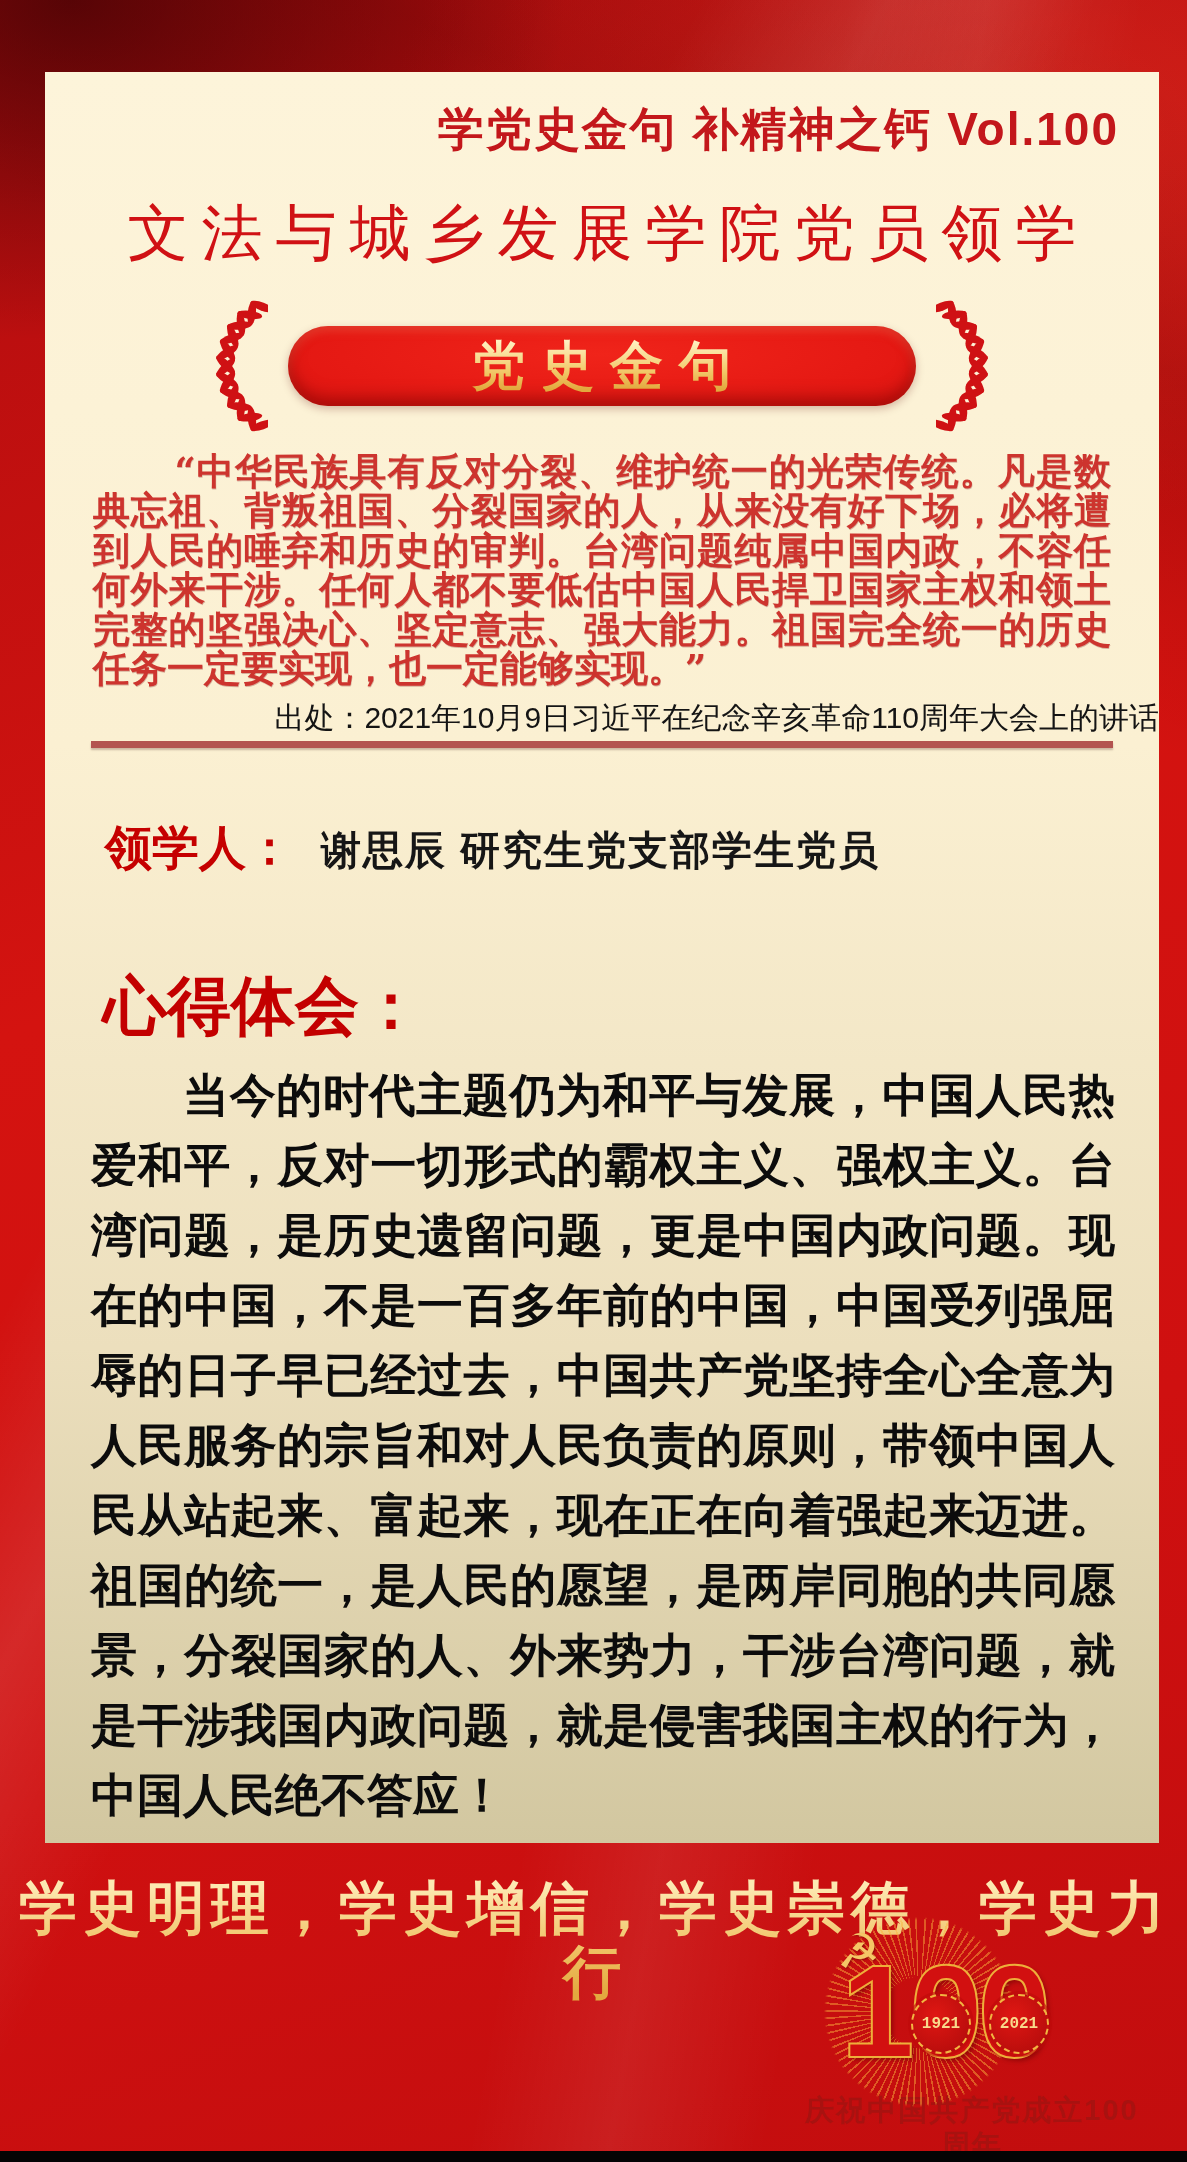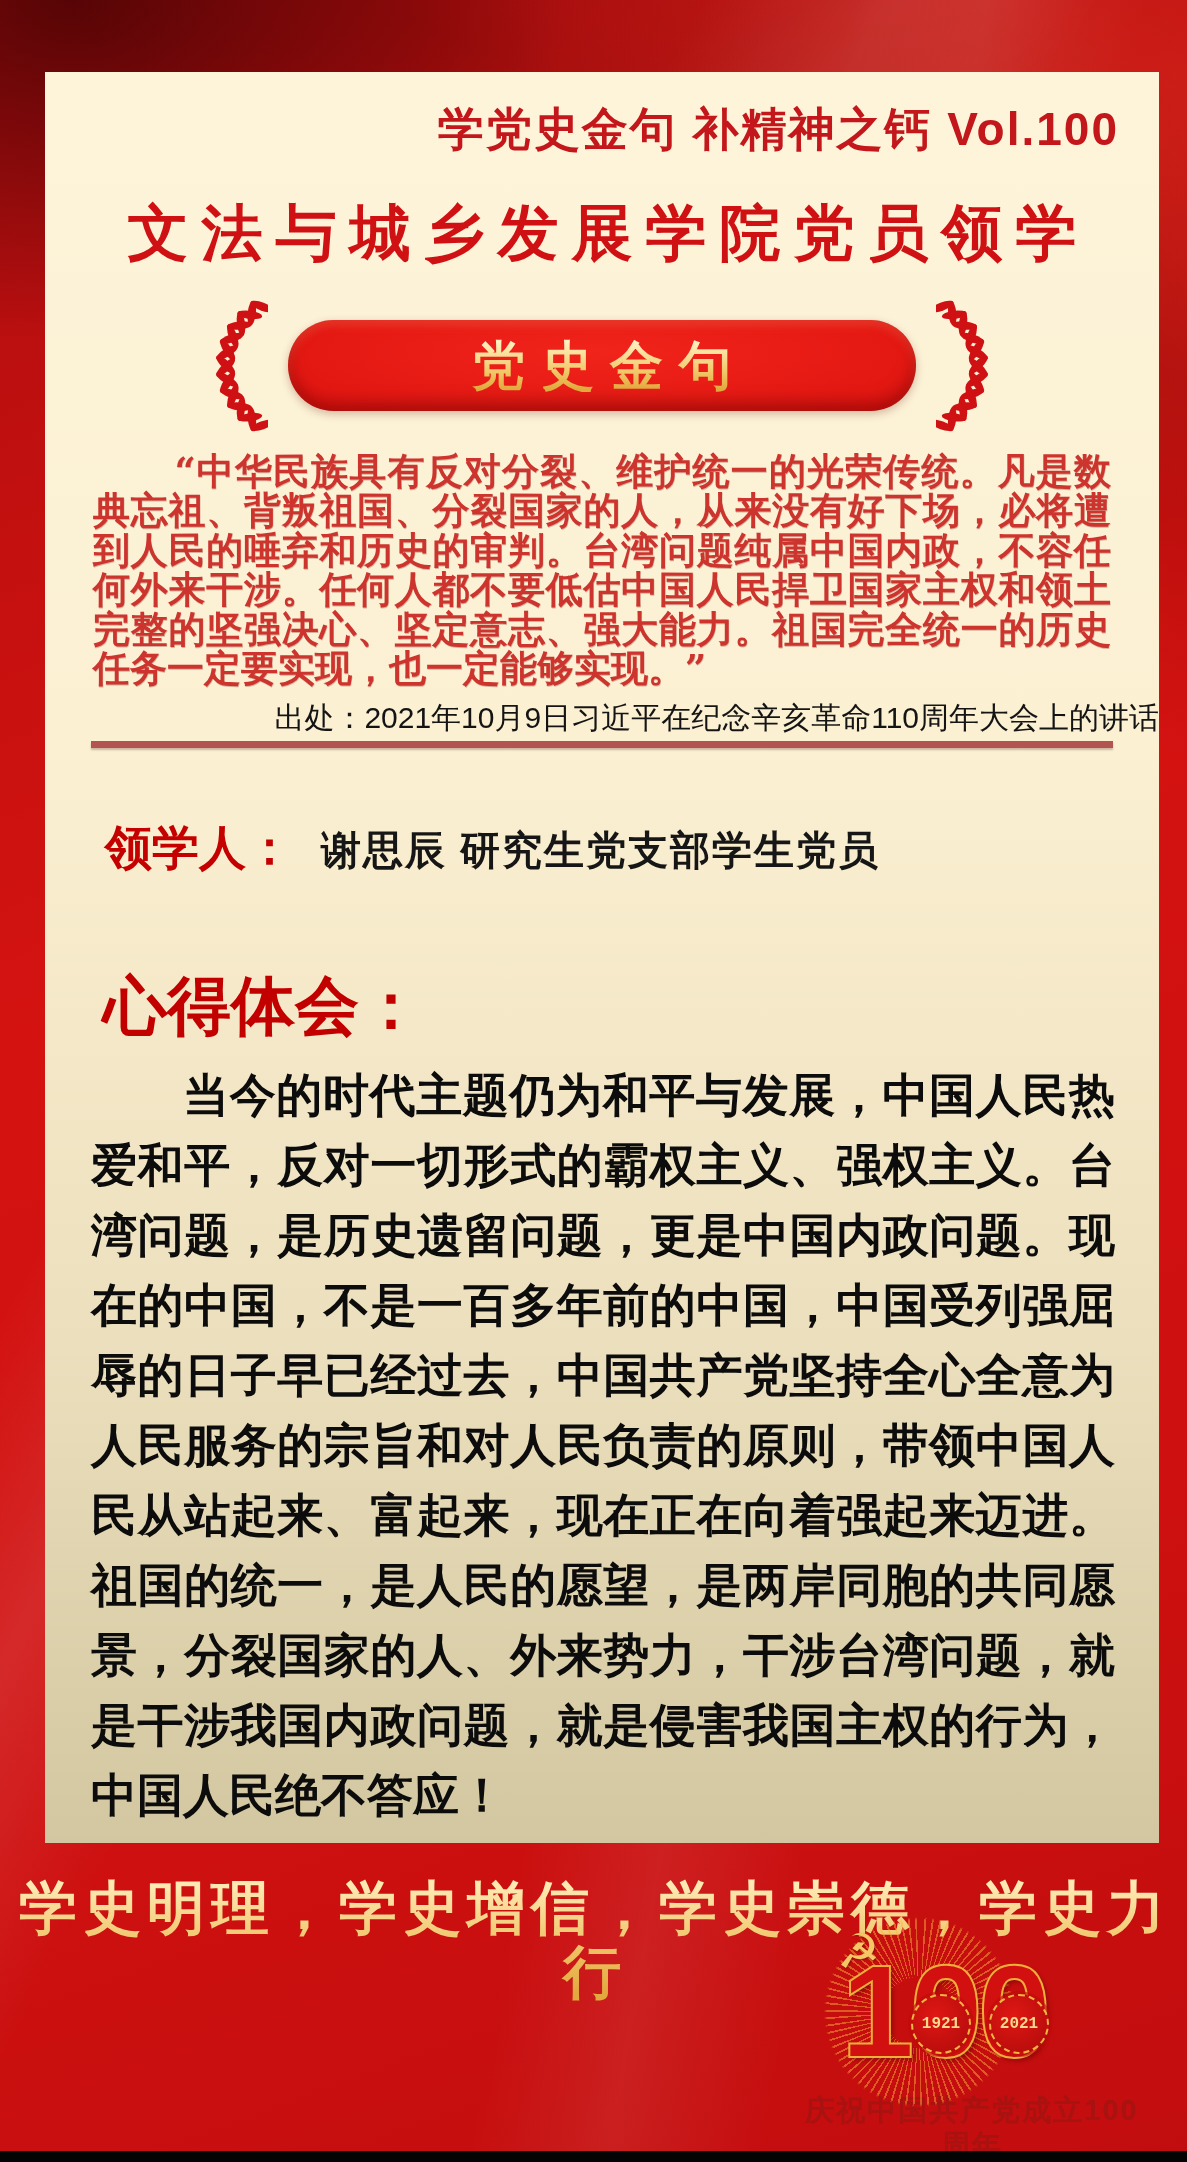--- a/index.html
+++ b/index.html
@@ -18,29 +18,29 @@
   .panel{
     position:absolute;left:45px;top:72px;width:1114px;height:1771px;
     background:linear-gradient(180deg,#fdf4da 0%,#fbf0d2 38%,#ecdfbd 72%,#d2c7a0 100%);
   }
   .masthead{
     margin-top:32px;padding-right:40px;text-align:right;
     font-size:46px;line-height:1.1;font-weight:700;color:#c3171b;letter-spacing:2px;
   }
   .title{
     margin:48px 0 0;text-align:center;font-size:61px;line-height:1;
-    font-weight:700;color:#d01114;letter-spacing:13px;text-indent:13px;
+    font-weight:400;color:#d01114;letter-spacing:13px;text-indent:13px;
   }
   .badge-row{
     margin-top:46px;height:112px;display:flex;align-items:center;justify-content:center;gap:20px;
   }
   .wreath{width:70px;height:132px;flex:0 0 auto;}
   .wreath.right{transform:scaleX(-1);}
   .pill{
-    width:628px;height:91px;border-radius:46px;
+    width:628px;height:80px;border-radius:46px;
     background:radial-gradient(130% 180% at 50% 35%, #f0241a 0%, #e11511 48%, #c70d0d 80%, #ad0808 100%);
     box-shadow:inset 0 -8px 16px rgba(110,0,0,.5), inset 0 5px 10px rgba(255,130,95,.35), 0 3px 8px rgba(90,0,0,.25);
     display:flex;align-items:center;justify-content:center;
   }
   .pill-label{
     font-size:53px;font-weight:700;letter-spacing:16px;text-indent:16px;line-height:1;
     background:linear-gradient(180deg,#fff0c0 5%,#f2c96a 60%,#e2a93e 95%);
     -webkit-background-clip:text;background-clip:text;color:transparent;
   }
   .quote{

